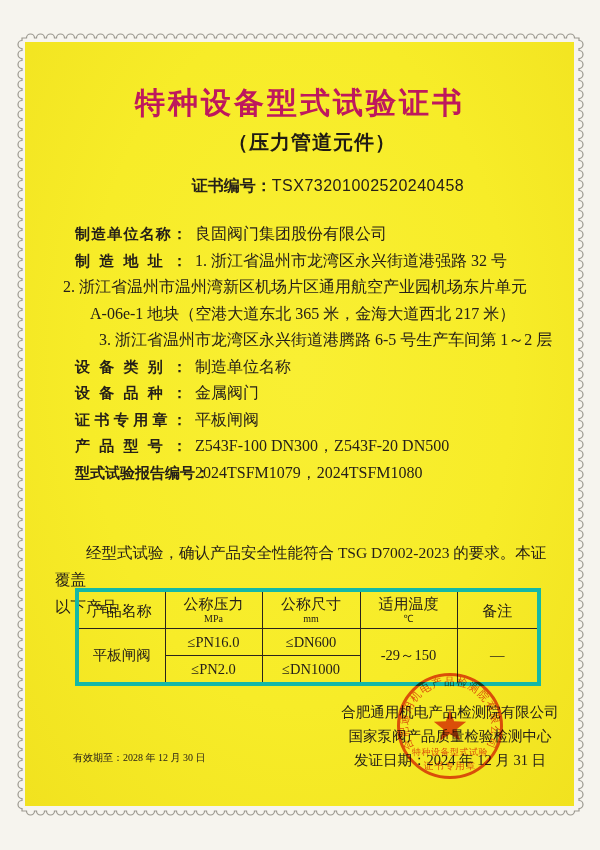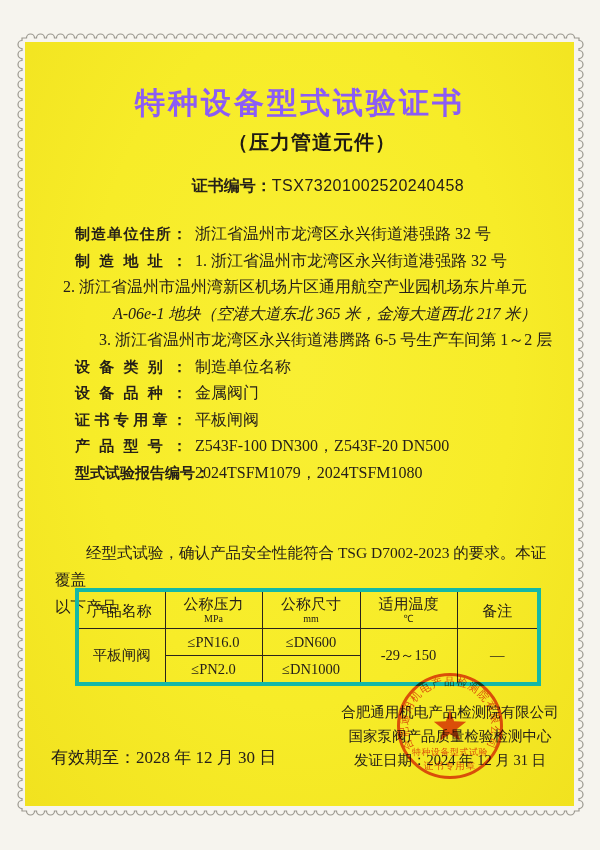--- a/index.html
+++ b/index.html
@@ -14,21 +14,21 @@
   .deckle{position:absolute;left:0;top:0;width:600px;height:850px;pointer-events:none;}
   
   .sheet{
     position:absolute;left:25px;top:42px;width:549px;height:764px;
     background:radial-gradient(ellipse at 50% 42%, #f9ef33 0%, #f7ec28 55%, #f1e21f 100%);
   }
   .abs{position:absolute;}
   .cert-title{
     left:0;top:86px;width:600px;text-align:center;
     font-family:"Liberation Sans", sans-serif;font-weight:bold;
-    font-size:30px;letter-spacing:3px;line-height:34px;color:#8b5cf6;
+    font-size:30px;letter-spacing:3px;line-height:34px;color:#be185d;
   }
   .cert-subtitle{
     left:0;top:128px;width:600px;text-align:center;
     font-family:"Liberation Sans", sans-serif;font-weight:bold;
     font-size:20px;letter-spacing:1px;line-height:28px;color:#1f1a14;padding-left:12px;
   }
   .cert-no{
     left:0;top:174px;width:600px;text-align:center;font-size:16px;line-height:24px;margin-left:28px;
   }
   .cert-no .lbl{font-family:"Liberation Sans", sans-serif;font-weight:bold;}
@@ -37,41 +37,41 @@
   .frow{line-height:26.5px;white-space:nowrap;}
   .frow .flabel{
     display:inline-block;width:112px;vertical-align:top;
     font-family:"Liberation Sans", sans-serif;font-weight:bold;font-size:15px;
     text-align:justify;text-align-last:justify;
   }
   .frow .fvalue{margin-left:8px;}
   .frow.cont{white-space:nowrap;}
   .frow.cont .fvalue{margin-left:0;}
   .frow.cont-a{margin-left:-12px;}
-  .frow.cont-b{margin-left:38px;font-style:italic;}
+  .frow.cont-b{margin-left:15px;}
   .frow.cont-c{margin-left:24px;}
   .statement{left:55px;top:539px;width:494px;font-size:15.5px;line-height:27px;}
   .statement .ind{text-indent:2em;}
   table.spec{
     left:75px;top:588px;position:absolute;border-collapse:collapse;
     table-layout:fixed;width:462px;
     font-size:14px;text-align:center;color:#262019;
   }
   table.spec th,table.spec td{
     border:1.5px solid #2a241c;padding:0;vertical-align:middle;
   }
   table.spec{border:4px solid #14b8a6;padding-left:42px;}
   table.spec th{
     height:36px;font-family:"Liberation Sans", sans-serif;font-weight:normal;
     font-size:15px;line-height:17px;
   }
   table.spec .h-unit{font-size:10px;line-height:13px;font-family:Liberation Serif, serif;}
   table.spec .h-unit:empty{display:none;}
   table.spec td{height:26px;font-size:14.5px;}
-  .footer-left{left:51px;top:748px;font-size:17px;line-height:20px;}
+  .footer-left{left:73px;top:748px;font-size:10px;line-height:20px;}
   .footer-right{
     left:330px;top:700px;width:240px;text-align:center;
     font-size:14.5px;line-height:24px;
   }
   .stamp{
     position:absolute;left:394px;top:670px;width:112px;height:112px;
     mix-blend-mode:multiply;opacity:.92;
   }
 </style>
 </head>
@@ -86,21 +86,21 @@
   </svg>
 
   <div class="abs cert-title">特种设备型式试验证书</div>
   <div class="abs cert-subtitle">（压力管道元件）</div>
 
   <div class="abs cert-no">
     <span class="lbl">证书编号：</span><span class="num">TSX73201002520240458</span>
   </div>
 
   <div class="abs fields">
-    <div class="frow"><span class="flabel">制造单位住所：</span><span class="fvalue">浙江省温州市龙湾区永兴街道港强路 32 号</span></div>
+    <div class="frow"><span class="flabel">制造单位名称：</span><span class="fvalue">良固阀门集团股份有限公司</span></div>
     <div class="frow"><span class="flabel">制造地址：</span><span class="fvalue">1. 浙江省温州市龙湾区永兴街道港强路 32 号</span></div>
     <div class="frow cont cont-a"><span class="fvalue">2. 浙江省温州市温州湾新区机场片区通用航空产业园机场东片单元</span></div>
     <div class="frow cont cont-b"><span class="fvalue">A-06e-1 地块（空港大道东北 365 米，金海大道西北 217 米）</span></div>
     <div class="frow cont cont-c"><span class="fvalue">3. 浙江省温州市龙湾区永兴街道港腾路 6-5 号生产车间第 1～2 层</span></div>
     <div class="frow"><span class="flabel">设备类别：</span><span class="fvalue">制造单位名称</span></div>
     <div class="frow"><span class="flabel">设备品种：</span><span class="fvalue">金属阀门</span></div>
     <div class="frow"><span class="flabel">证书专用章：</span><span class="fvalue">平板闸阀</span></div>
     <div class="frow"><span class="flabel">产品型号：</span><span class="fvalue">Z543F-100 DN300，Z543F-20 DN500</span></div>
     <div class="frow"><span class="flabel">型式试验报告编号：</span><span class="fvalue">2024TSFM1079，2024TSFM1080</span></div>
   </div>

